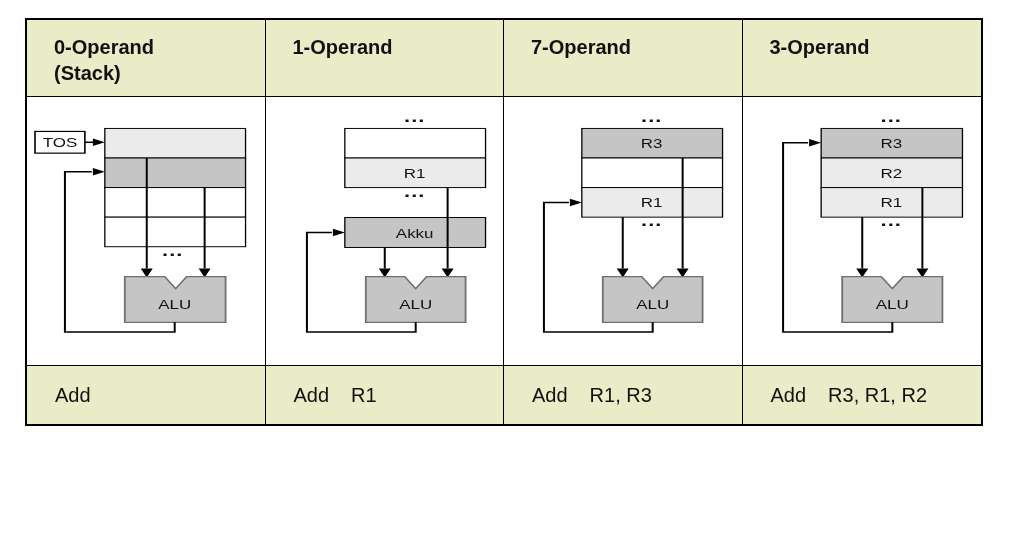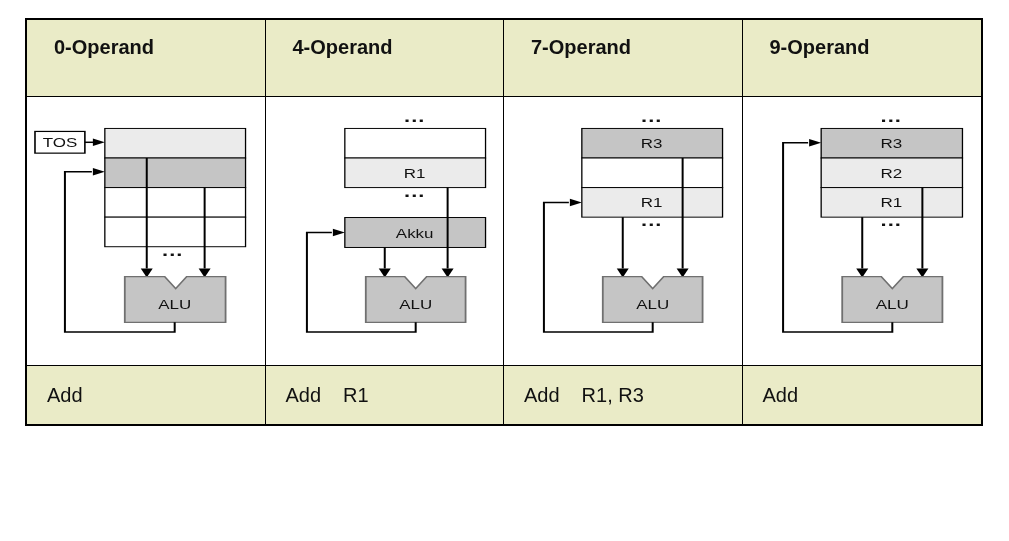--- a/index.html
+++ b/index.html
@@ -33,40 +33,41 @@
     padding:14px 8px 0 27px;
     font-size:20px;font-weight:bold;line-height:26px;
     box-sizing:border-box;
   }
   .cell-body{position:relative;background:#fff;}
   .cell-body svg{position:absolute;left:0;top:0;width:100%;height:100%;display:block;}
   .cell-footer{
     background:var(--header-bg);
     border-top:1.5px solid var(--line);
     display:flex;align-items:center;
-    padding-left:20px;font-size:20px;box-sizing:border-box;
+    padding-left:28px;font-size:20px;box-sizing:border-box;
   }
   .operands{margin-left:22px;}
   svg text{
     font-family:"Liberation Sans", sans-serif;
     font-size:17px;fill:var(--text);
   }
   svg text.dots{font-size:22px;font-weight:bold;letter-spacing:1px;}
   .flow{stroke:var(--line);stroke-width:2;fill:none;}
   .boxline{stroke:var(--line);stroke-width:1.3;}
   .ah{fill:var(--line);stroke:none;}
 </style>
 </head>
 <body>
 
 <div class="arch-table">
 
   <div class="col">
     <div class="cell-header">
       <div>0-Operand</div>
+      <div>(Stack)</div>
     </div>
     <div class="cell-body">
       <svg viewBox="0 0 238 358" preserveAspectRatio="none">
 
         <rect x="78" y="42" width="141" height="39.5" class="boxline" style="fill:var(--cell-light)"></rect>
         <rect x="78" y="81.5" width="141" height="39.5" class="boxline" style="fill:var(--cell-dark)"></rect>
         <rect x="78" y="121" width="141" height="39.5" class="boxline" style="fill:var(--cell-white)"></rect>
         <rect x="78" y="160.5" width="141" height="39.5" class="boxline" style="fill:var(--cell-white)"></rect>
 
         <rect x="8" y="46" width="50" height="29" style="fill:#fff;stroke:var(--line);stroke-width:1.6"></rect>
@@ -88,21 +89,21 @@
       </svg>
     </div>
     <div class="cell-footer">
       <span>Add</span>
       <span class="operands"></span>
     </div>
   </div>
 
   <div class="col">
     <div class="cell-header">
-      <div>4-Operand</div>
+      <div>1-Operand</div>
     </div>
     <div class="cell-body">
       <svg viewBox="0 0 238 358" preserveAspectRatio="none">
         <text x="149" y="34" text-anchor="middle" class="dots">...</text>
 
         <rect x="79" y="42" width="141" height="39.5" class="boxline" style="fill:var(--cell-white)"></rect>
         <rect x="79" y="81.5" width="141" height="39.5" class="boxline" style="fill:var(--cell-light)"></rect>
         <text x="149" y="102" text-anchor="middle" dominant-baseline="central">R1</text>
         <text x="149" y="133" text-anchor="middle" class="dots">...</text>
 
@@ -156,21 +157,21 @@
       </svg>
     </div>
     <div class="cell-footer">
       <span>Add</span>
       <span class="operands">R1, R3</span>
     </div>
   </div>
 
   <div class="col">
     <div class="cell-header">
-      <div>9-Operand</div>
+      <div>3-Operand</div>
       <div></div>
     </div>
     <div class="cell-body">
       <svg viewBox="0 0 238 358" preserveAspectRatio="none">
         <text x="148" y="34" text-anchor="middle" class="dots">...</text>
 
         <rect x="78" y="42" width="141" height="39.5" class="boxline" style="fill:var(--cell-dark)"></rect>
         <text x="148" y="62" text-anchor="middle" dominant-baseline="central">R3</text>
         <rect x="78" y="81.5" width="141" height="39.5" class="boxline" style="fill:var(--cell-light)"></rect>
         <text x="148" y="102" text-anchor="middle" dominant-baseline="central">R2</text>
@@ -185,16 +186,17 @@
 
         <polygon points="99,240 138,240 149,256 160,240 199,240 199,301 99,301" style="fill:var(--cell-dark);stroke:var(--alu-border);stroke-width:1.8"></polygon>
         <text x="149" y="277" text-anchor="middle" dominant-baseline="central">ALU</text>
 
         <path d="M149,301 L149,314 L40,314 L40,61 L65,61" class="flow"></path>
         <polygon points="78,61 66,56 66,66" class="ah"></polygon>
       </svg>
     </div>
     <div class="cell-footer">
       <span>Add</span>
+      <span class="operands">R3, R1, R2</span>
     </div>
   </div>
 
 </div>
 
 </body></html>

